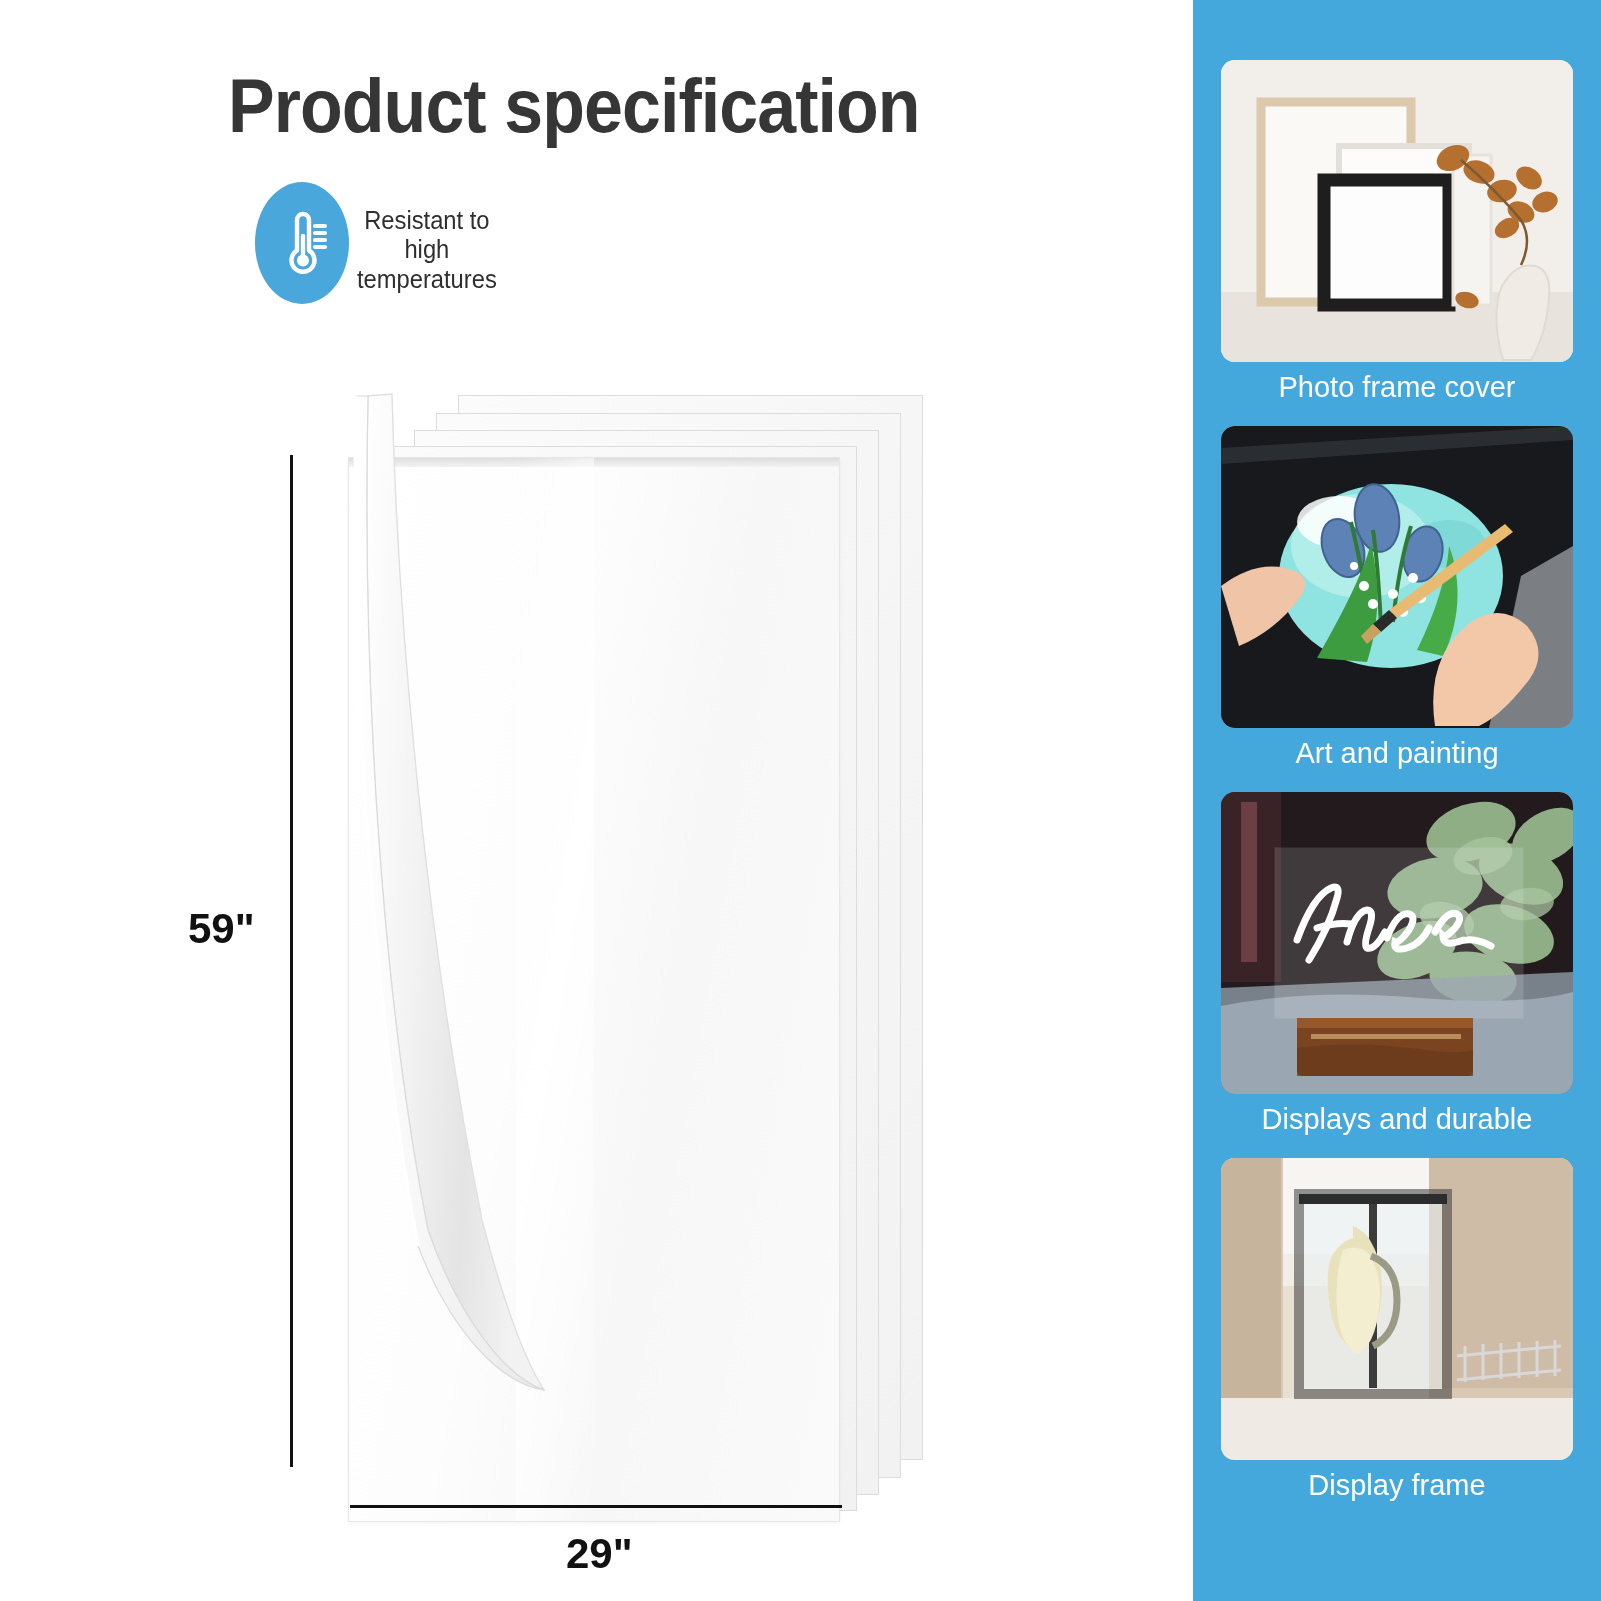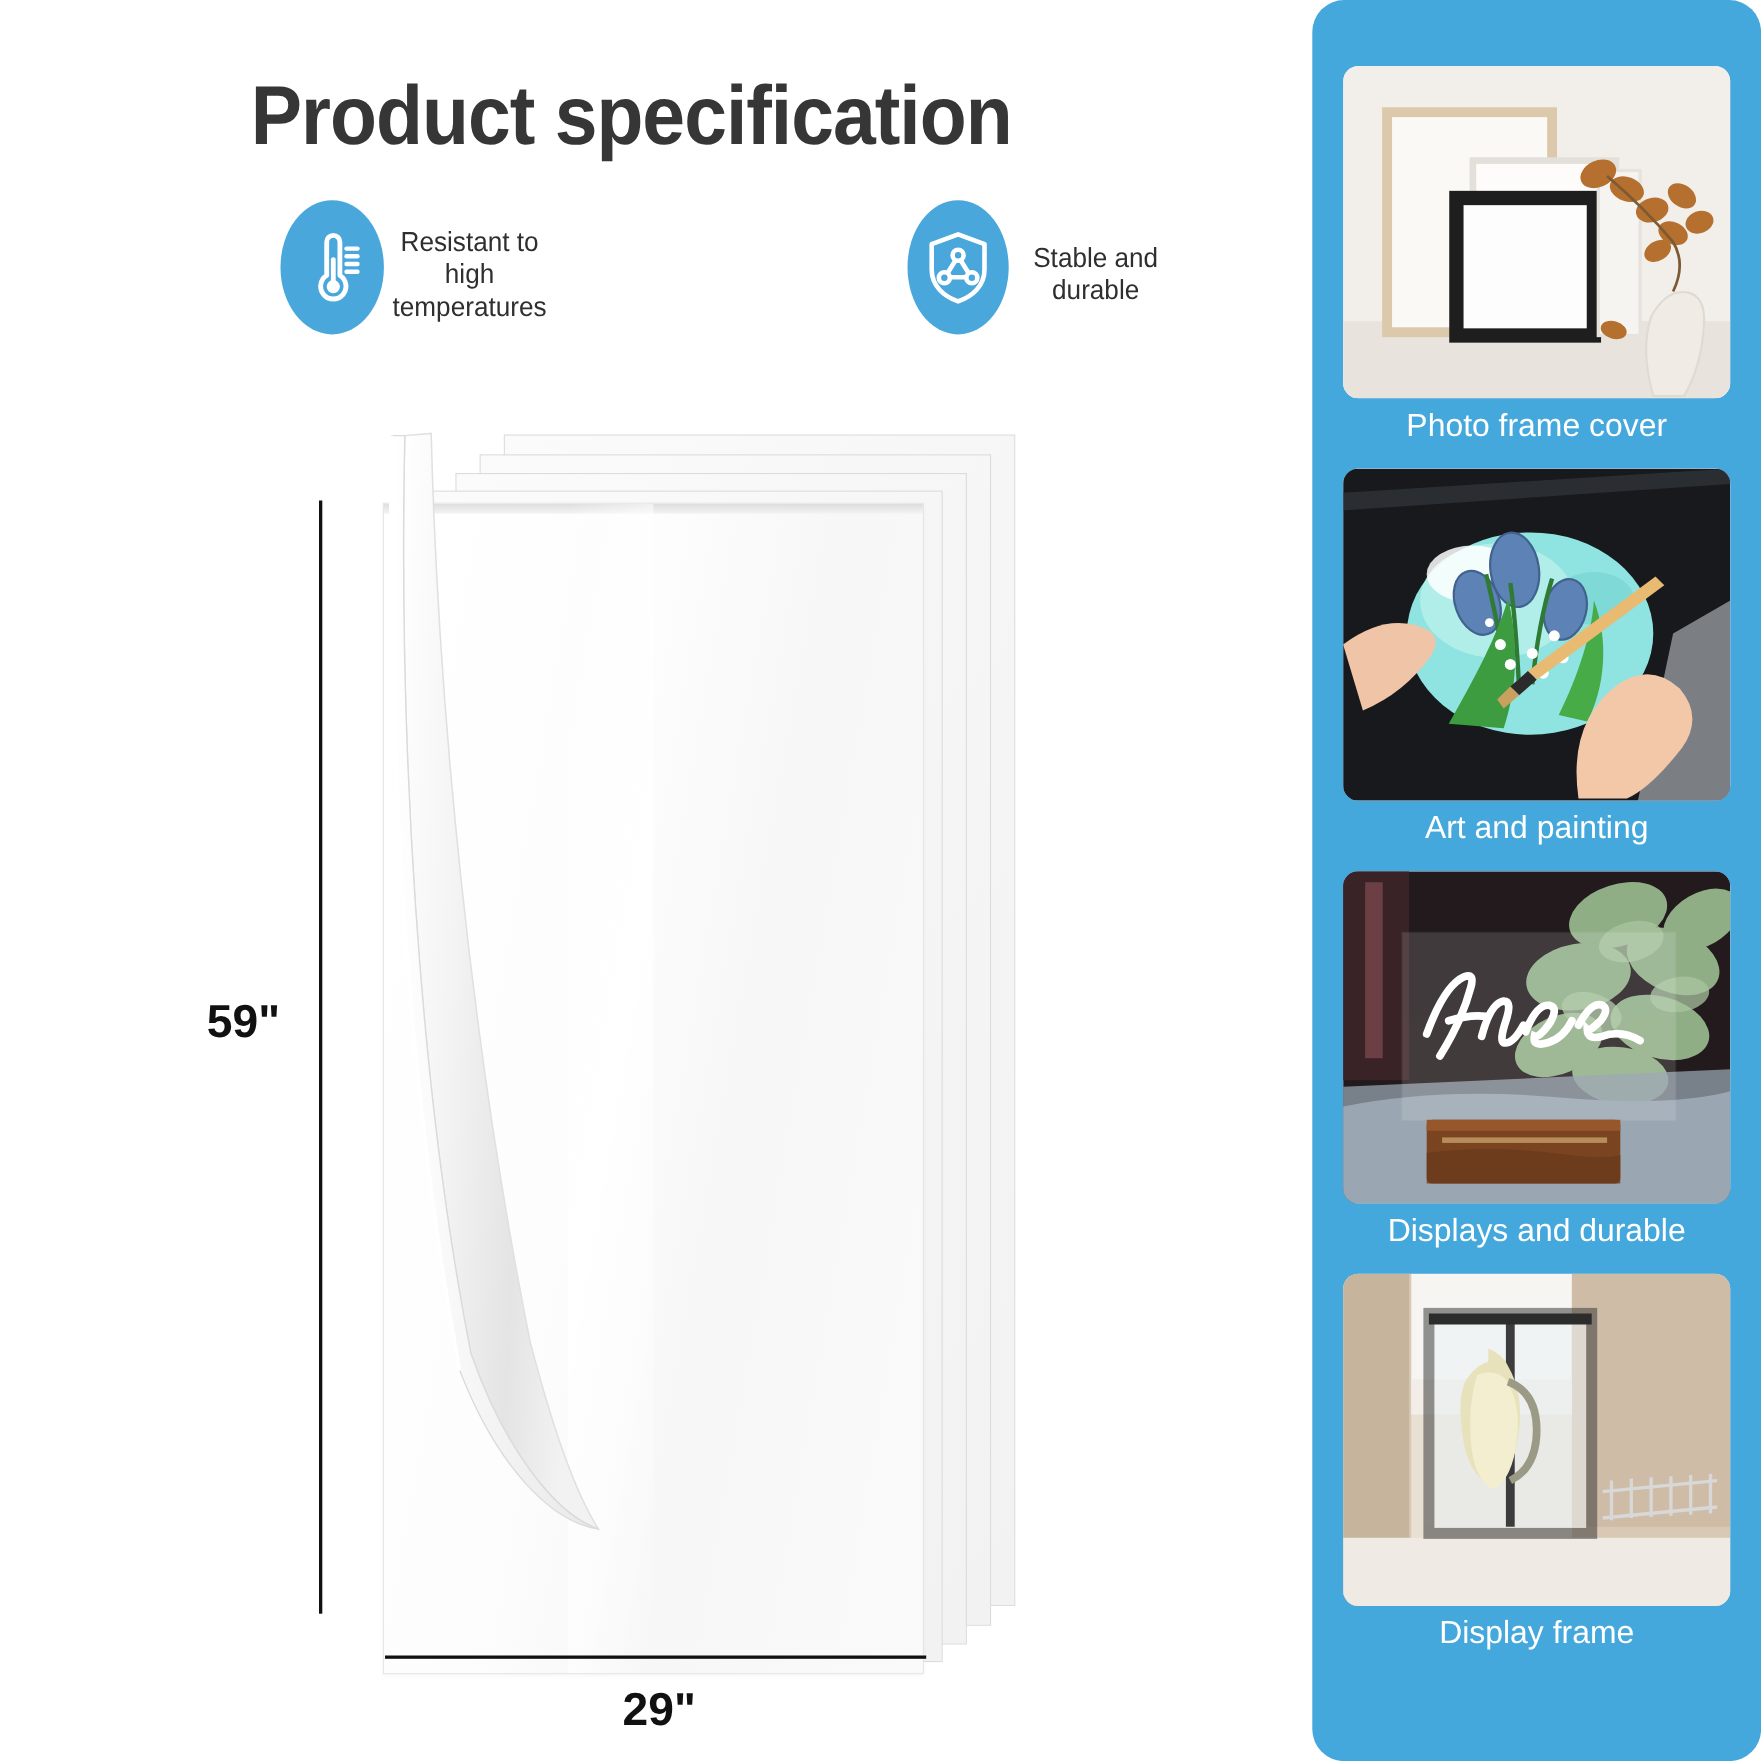--- a/index.html
+++ b/index.html
@@ -96,21 +96,20 @@
     font-family:"Liberation Sans Narrow","Liberation Sans",sans-serif;
   }
   #dim-height-label { left:188px; top:905px; font-size:42px; }
   #dim-width-label  { left:566px; top:1530px; font-size:42px; }
 
   
   #sidebar {
     position:absolute; left:1193px; top:0; width:408px; height:1601px;
     background:#45a8dc;
     padding:60px 28px 0 28px;
-    border-radius:29px;
   }
   .use-card { margin-bottom:22px; }
   .use-photo {
     width:352px; height:302px; border-radius:14px; overflow:hidden;
     position:relative; background:#e9e9e9;
   }
   .use-photo svg{ display:block; width:100%; height:100%; }
   .use-caption {
     margin-top:10px; text-align:center; color:#ffffff;
     font-size:29px; line-height:1.1;
@@ -139,34 +138,20 @@
             <line x1="50" y1="27" x2="60" y2="27" stroke-width="4"></line>
             <line x1="50" y1="34" x2="60" y2="34" stroke-width="4"></line>
             <line x1="50" y1="41" x2="60" y2="41" stroke-width="4"></line>
           </svg>
         </div>
         <div class="feature-label">Resistant to
 high temperatures</div>
       </div>
 
 
-      <div class="feature">
-        <div class="feature-icon">
-          <svg width="74" height="74" viewBox="0 0 74 74" fill="none" stroke="#fff" stroke-width="4.2" stroke-linecap="round" stroke-linejoin="round">
-            <path d="M37 7 13 16v23c0 15 11 24.5 24 29 13-4.5 24-14 24-29V16z"></path>
-            <line x1="37" y1="27" x2="25" y2="46"></line>
-            <line x1="37" y1="27" x2="49" y2="46"></line>
-            <line x1="25" y1="46" x2="49" y2="46"></line>
-            <circle cx="37" cy="26" r="5" fill="#4aa7dc"></circle>
-            <circle cx="24.5" cy="46.5" r="5" fill="#4aa7dc"></circle>
-            <circle cx="49.5" cy="46.5" r="5" fill="#4aa7dc"></circle>
-          </svg>
-        </div>
-        <div class="feature-label">Stable and durable</div>
-      </div>
 
     </div>
 
     <div id="product-area">
       <div class="sheet-back" id="sheet-b4"></div>
       <div class="sheet-back" id="sheet-b3"></div>
       <div class="sheet-back" id="sheet-b2"></div>
       <div class="sheet-back" id="sheet-b1"></div>
 
       <div id="sheet-front">

